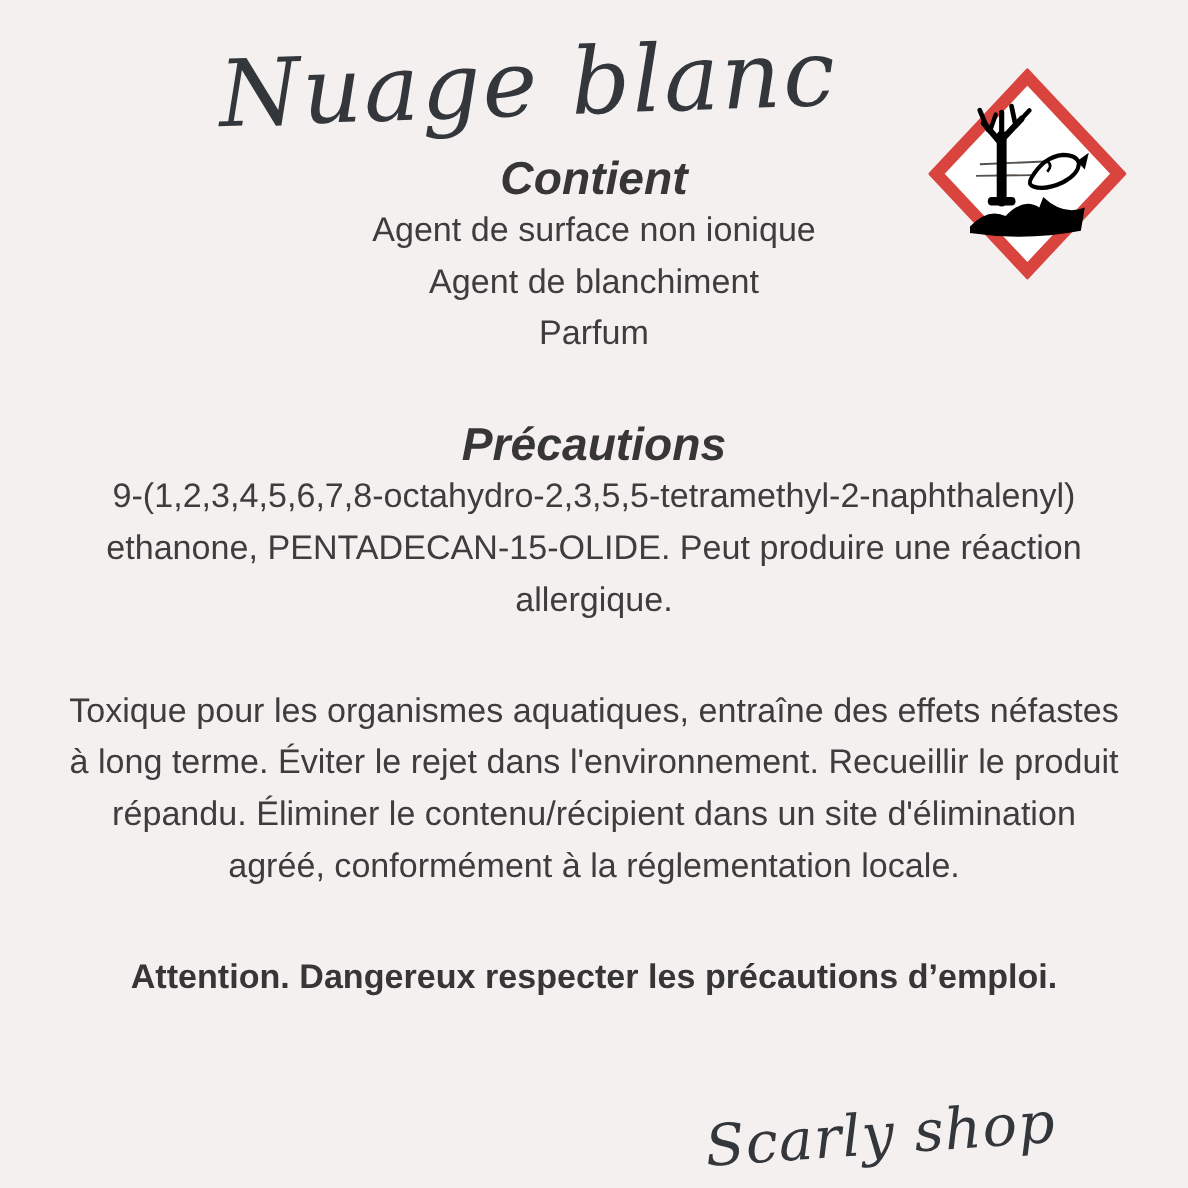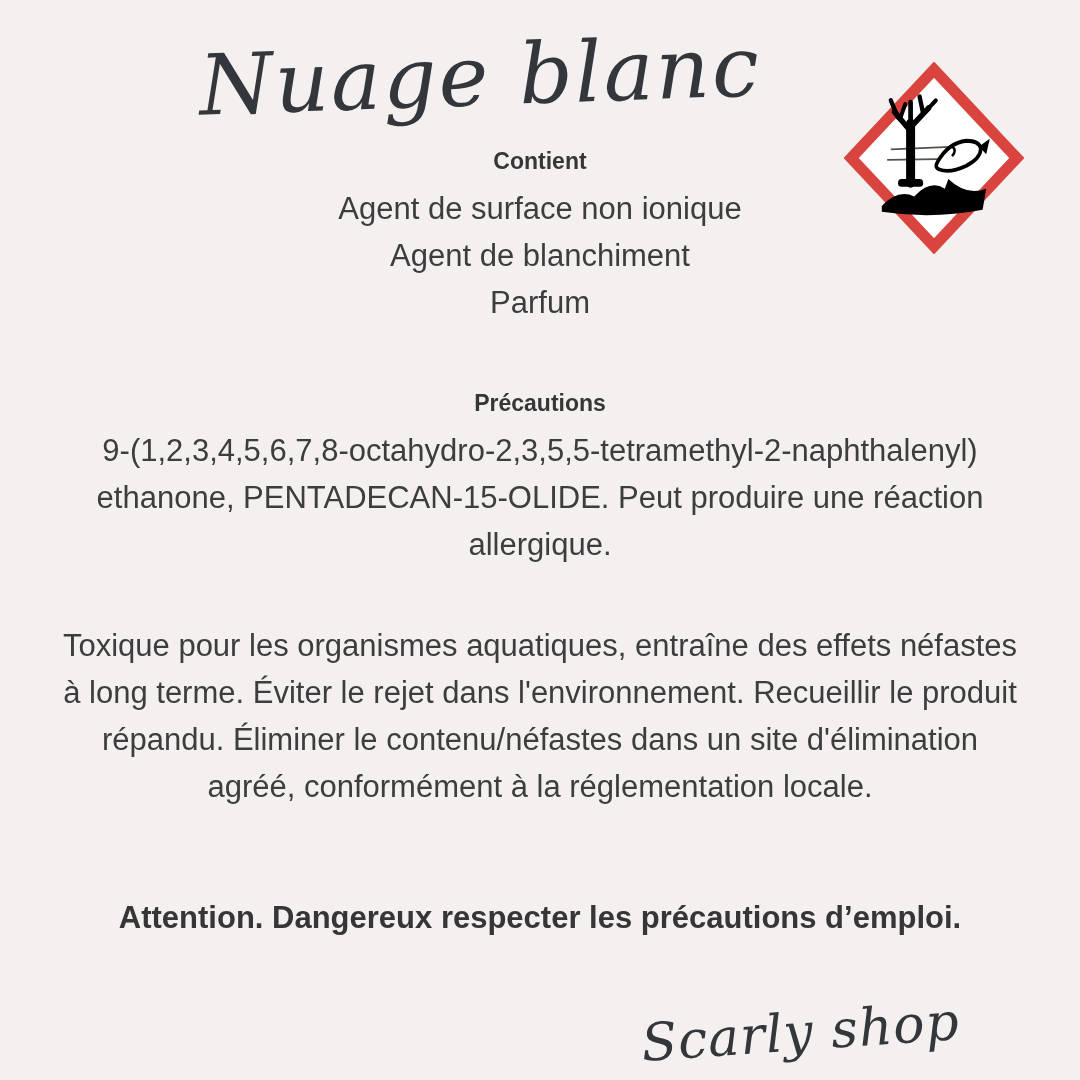--- a/index.html
+++ b/index.html
@@ -29,32 +29,33 @@
     margin-right: 120px;
     font-size: 84px;
     line-height: 1.1;
     letter-spacing: 2px;
     transform: rotate(-2deg);
   }
   .section { margin-top: 54px; }
   .section.first { margin-top: 16px; }
   .heading {
     font-weight: bold;
-    font-size: 23px;
+    font-size: 42px;
     line-height: 47px;
     color: #363636;
+    font-style: italic;
   }
   .lines {
     white-space: pre-line;
     font-size: 31px;
     line-height: 47px;
     color: #3D3D3D;
   }
   .warning {
-    margin-top: 88px;
+    margin-top: 58px;
     font-weight: bold;
     font-size: 31px;
     line-height: 40px;
     color: #363636;
     padding: 0 75px;
   }
   .pictogram {
     position: absolute;
     top: 62px;
     right: 56px;
@@ -87,21 +88,21 @@
   <div class="section">
     <div class="heading">Précautions</div>
     <div class="lines">9-(1,2,3,4,5,6,7,8-octahydro-2,3,5,5-tetramethyl-2-naphthalenyl)
 ethanone, PENTADECAN-15-OLIDE. Peut produire une réaction
 allergique.</div>
   </div>
 
   <div class="section">
     <div class="lines">Toxique pour les organismes aquatiques, entraîne des effets néfastes
 à long terme. Éviter le rejet dans l'environnement. Recueillir le produit
-répandu. Éliminer le contenu/néfastes dans un site d'élimination
+répandu. Éliminer le contenu/récipient dans un site d'élimination
 agréé, conformément à la réglementation locale.</div>
   </div>
 
   <div class="warning">Attention. Dangereux respecter les précautions d’emploi.</div>
 
   <svg class="pictogram" viewBox="0 0 100 100" preserveAspectRatio="none" aria-hidden="true">
 
     <polygon points="50,4 96,50 50,96 4,50" fill="#FFFFFF" stroke="#D9453E" stroke-width="6" stroke-linejoin="miter"></polygon>
 
     <g stroke="#55504C" stroke-width="0.9">

